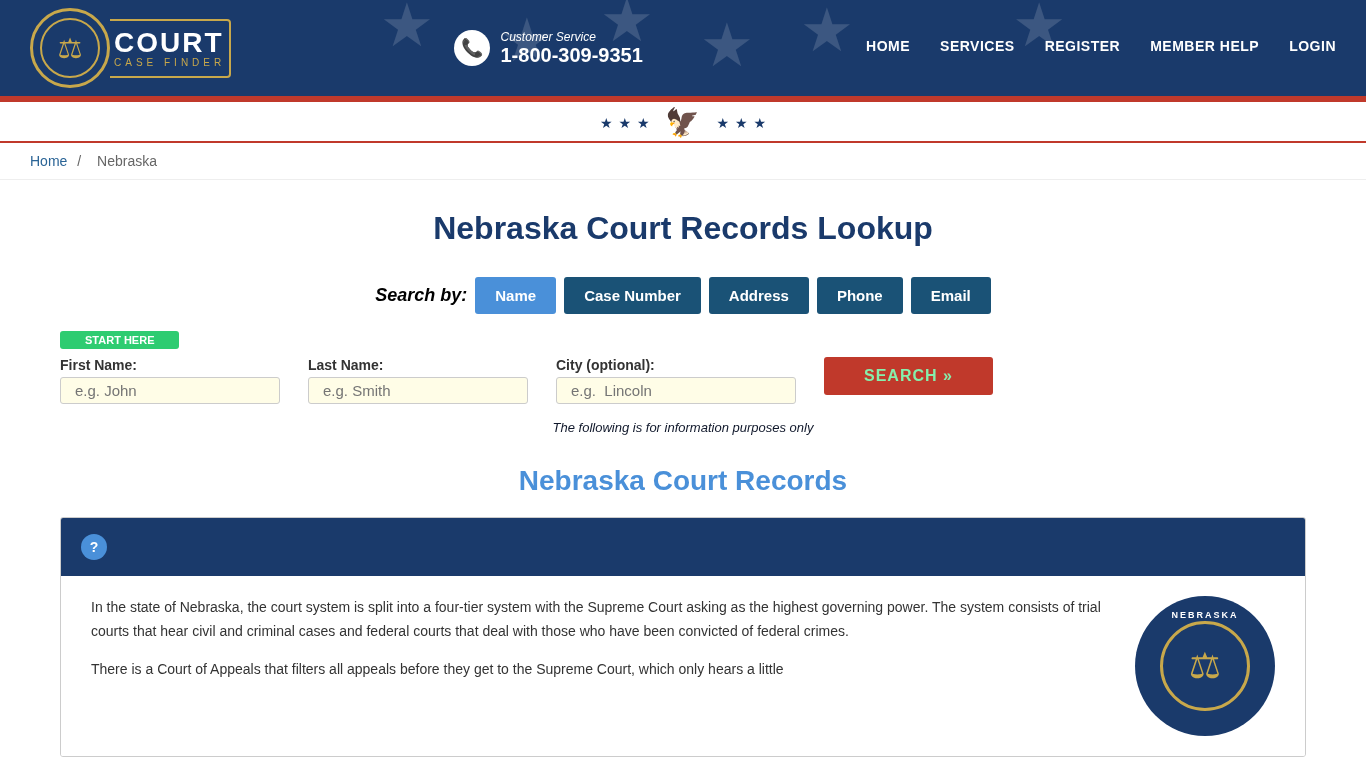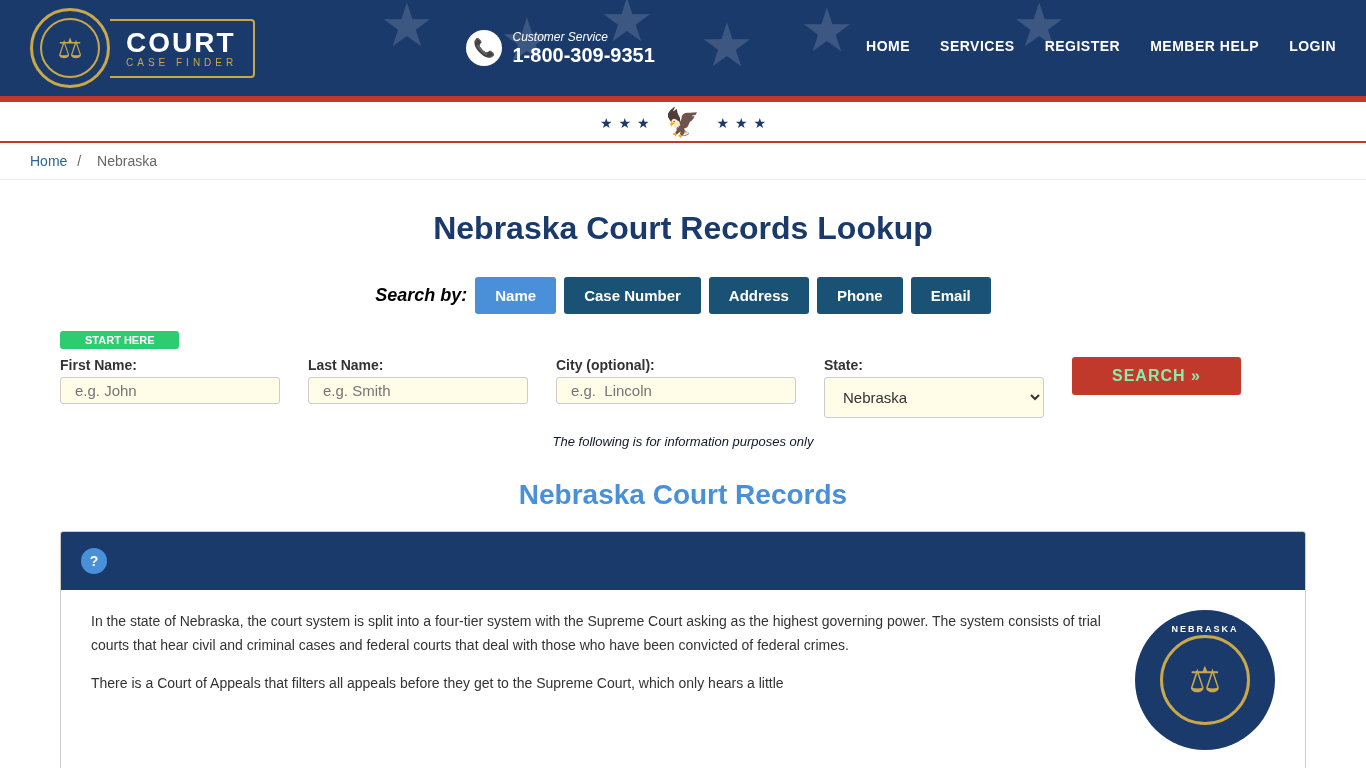--- a/index.html
+++ b/index.html
@@ -39,21 +39,21 @@
       border: 2px solid #c8a84b;
       border-radius: 50%;
       display: flex;
       align-items: center;
       justify-content: center;
       color: #c8a84b;
       font-size: 28px;
     }
     .logo-text-area {
       background: #1a3a6b;
-      padding: 8px 16px;
+      padding: 8px 4px;
       border: 2px solid #c8a84b;
       border-left: none;
       border-radius: 0 4px 4px 0;
     }
     .logo-court {
       color: #fff;
       font-size: 28px;
       font-weight: 900;
       letter-spacing: 2px;
       line-height: 1;
@@ -456,26 +456,20 @@
         <input class="form-input" type="text" placeholder="e.g. John" style="">
       </div>
       <div class="form-group">
         <label>Last Name:</label>
         <input class="form-input" type="text" placeholder="e.g. Smith" style="">
       </div>
       <div class="form-group">
         <label>City (optional):</label>
         <input class="form-input form-input-city" type="text" placeholder="e.g.  Lincoln" style="">
       </div>
-      <div class="form-group">
-        <label>State:</label>
-        <select class="form-select">
-          <option>Nebraska</option>
-        </select>
-      </div>
       <button class="search-btn">SEARCH »</button>
     </div>
   </div>
 
   <p class="disclaimer">The following is for information purposes only</p>
 
   <h2 class="section-title">Nebraska Court Records</h2>
 
   <div class="accordion">
     <div class="accordion-header">

